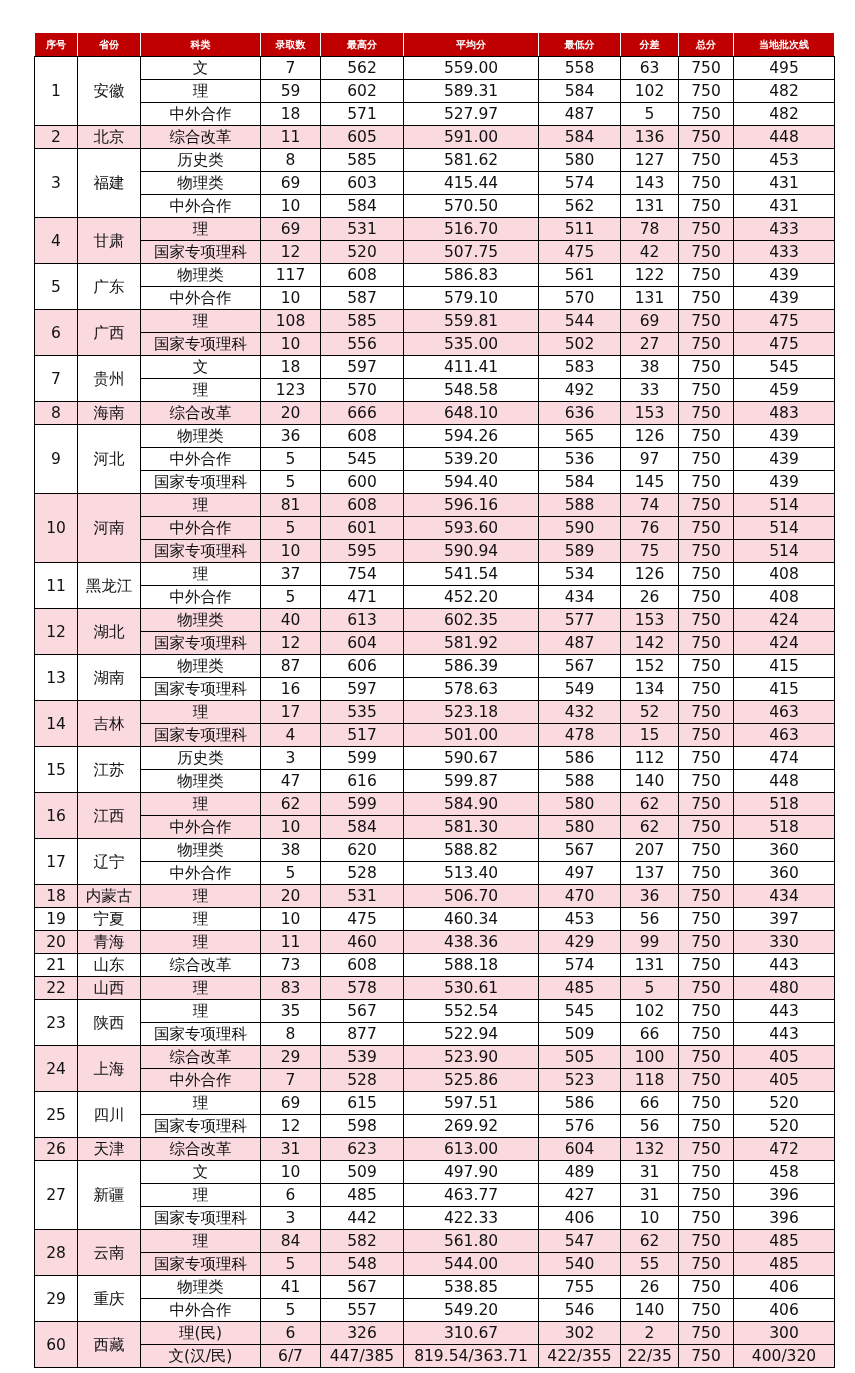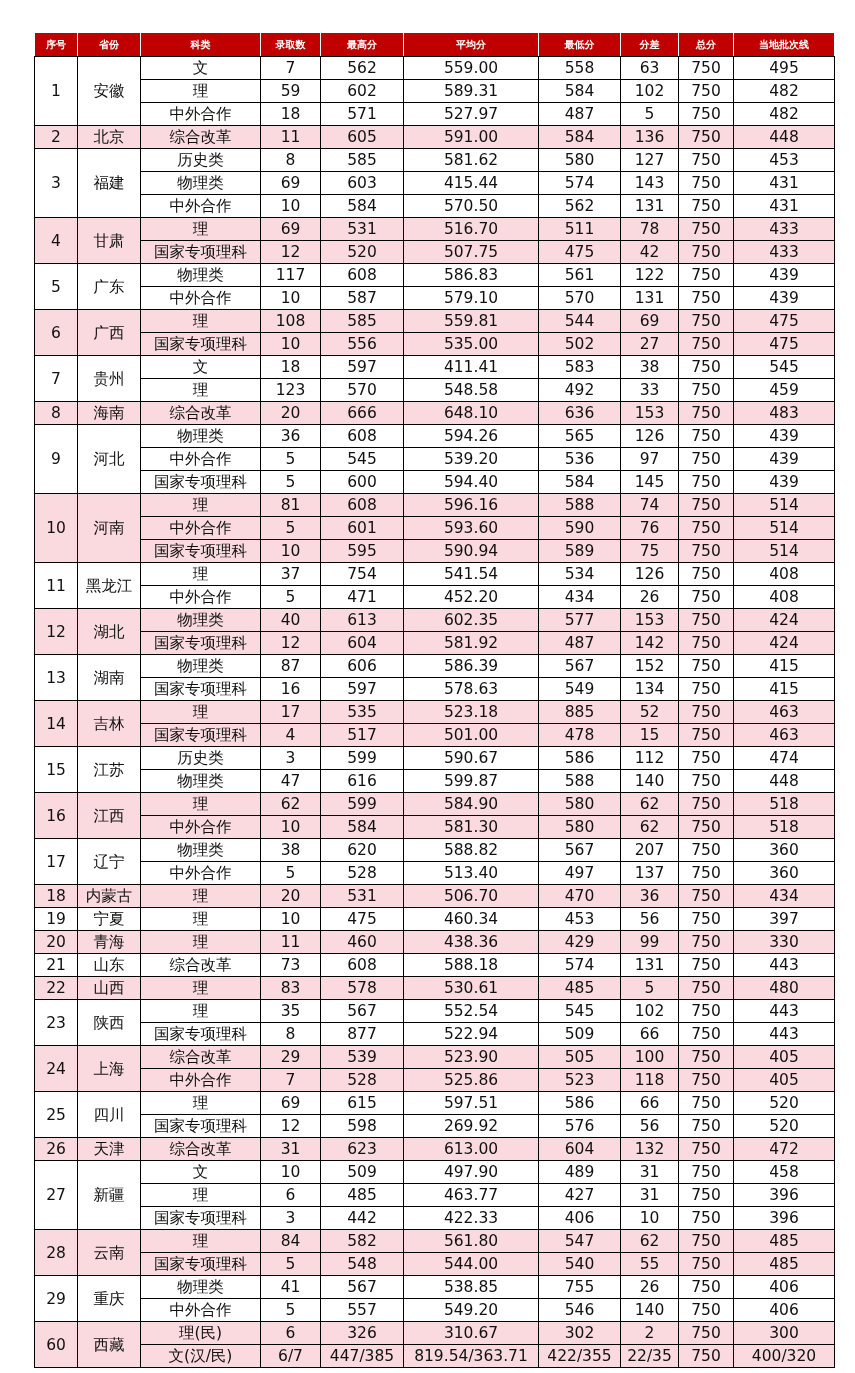--- a/index.html
+++ b/index.html
@@ -360,21 +360,21 @@
         <td>750</td>
         <td>415</td>
       </tr>
       <tr class="pink">
         <td class="seq" rowspan="2">14</td>
         <td class="prov" rowspan="2">吉林</td>
         <td>理</td>
         <td>17</td>
         <td>535</td>
         <td>523.18</td>
-        <td>885</td>
+        <td>432</td>
         <td>52</td>
         <td>750</td>
         <td>463</td>
       </tr>
       <tr class="pink">
         <td>国家专项理科</td>
         <td>4</td>
         <td>517</td>
         <td>501.00</td>
         <td>478</td>

